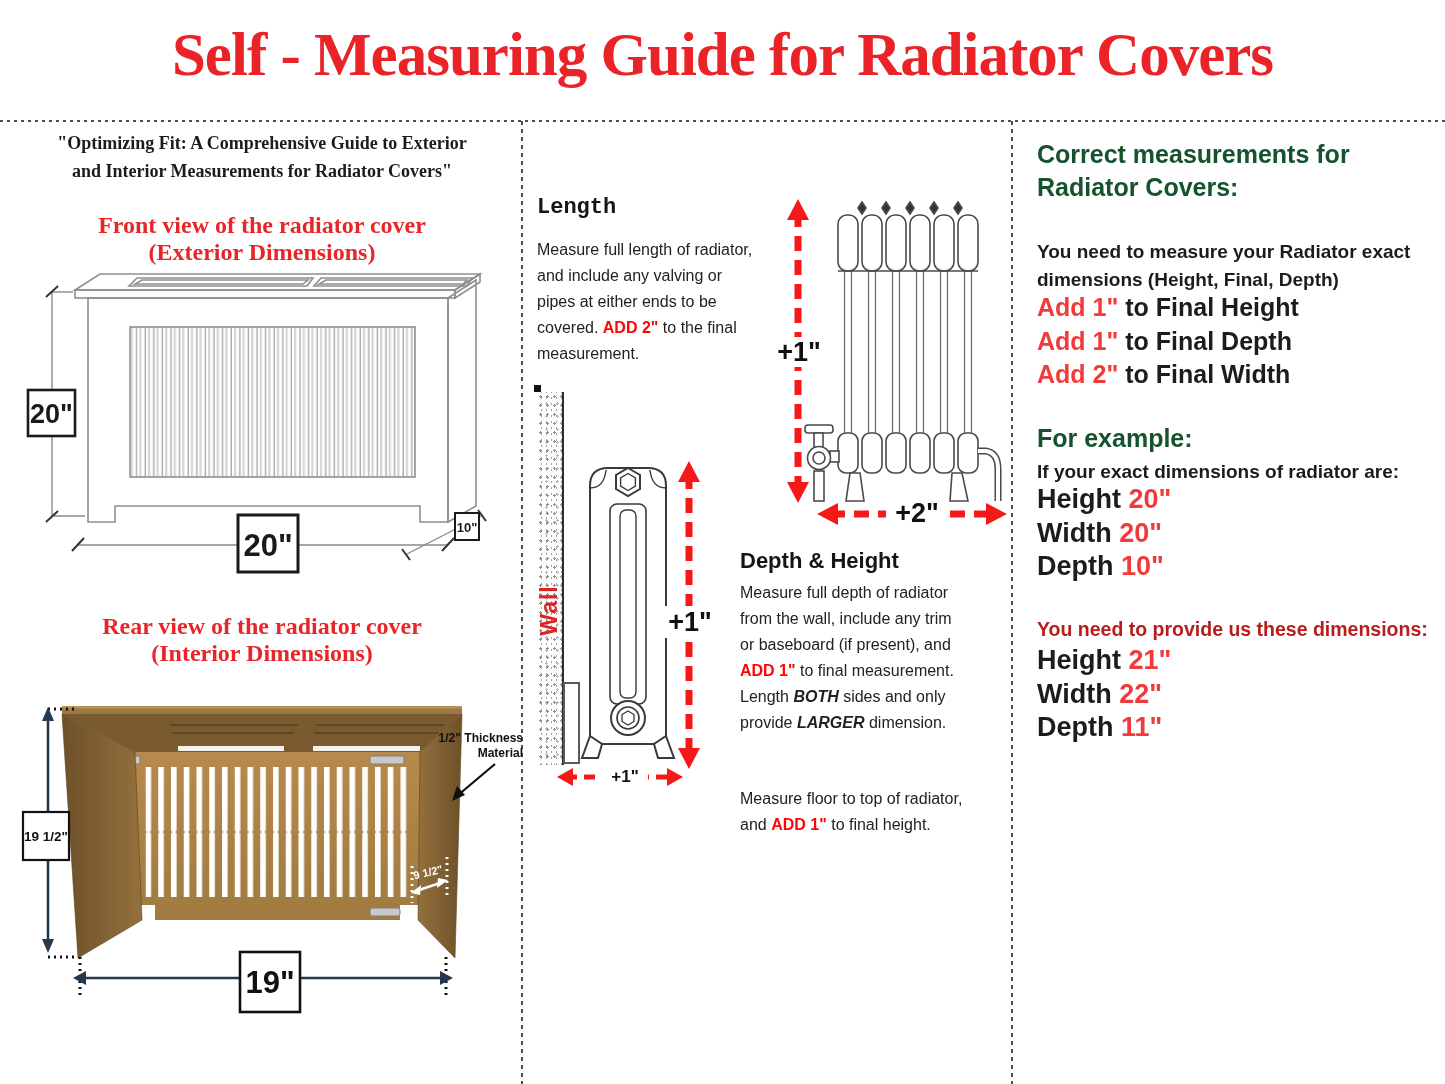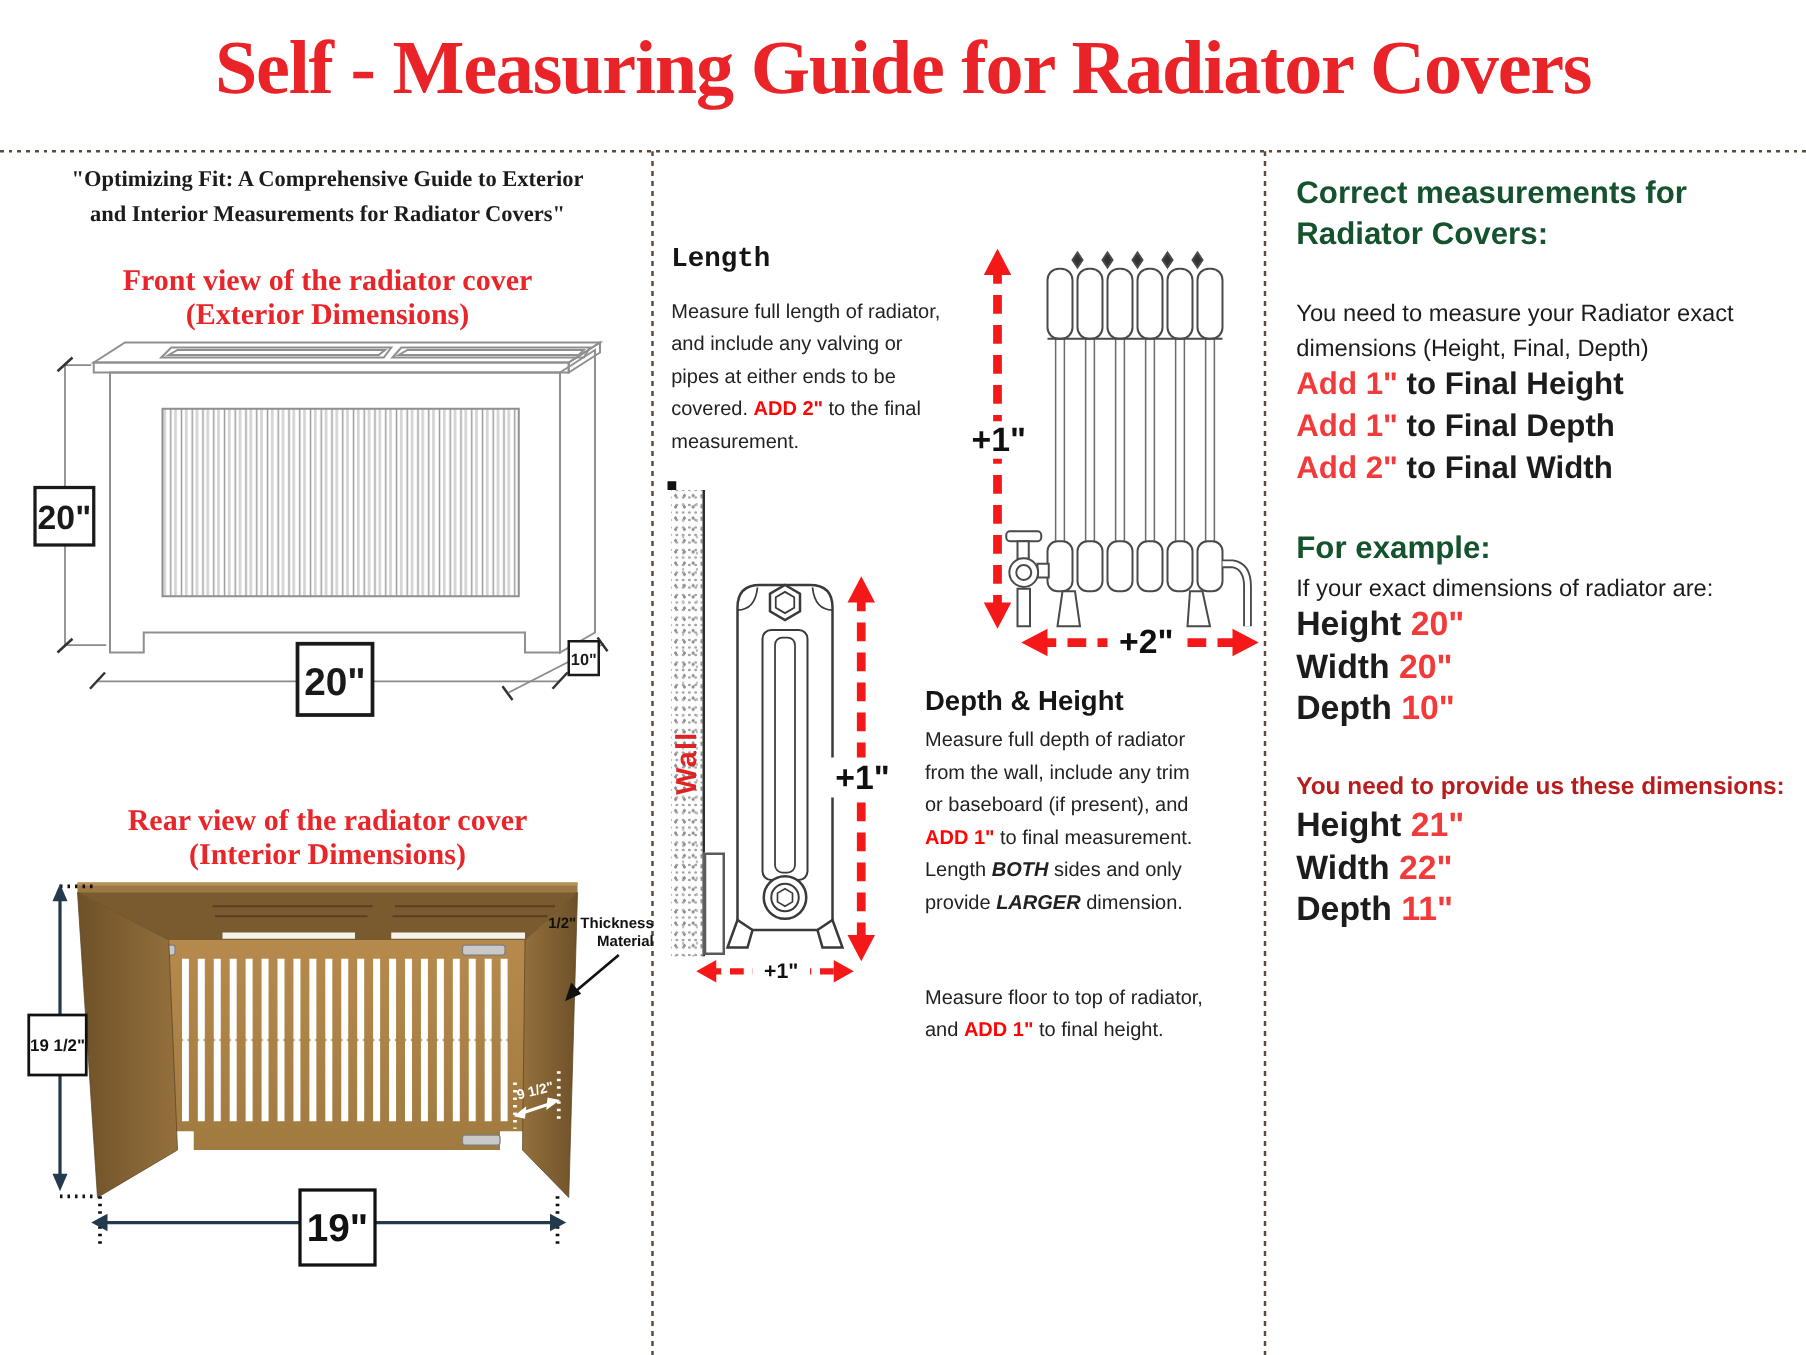--- a/index.html
+++ b/index.html
@@ -37,21 +37,21 @@
                       radial-gradient(#a3a3a3 0.8px,transparent 1px);
      background-size:7px 9px,11px 13px,5px 6px;background-position:0 0,4px 5px,2px 3px;}
   .baseboard{background:#fff;border:2px solid #5a5a5a;}
   .walldot{background:#111;}
   .wall-label{color:#e02222;font-weight:700;font-size:23px;letter-spacing:1px;
               transform:rotate(-90deg);transform-origin:center;}
 
   
   .rc{left:1037px;color:#1c1c1c;}
   .rc-h{font-weight:700;font-size:25px;line-height:33px;color:#14532d;}
-  .rc-b{font-weight:400;font-size:19px;line-height:28px;}
+  .rc-b{font-weight:700;font-size:19px;line-height:28px;}
   .rc-rule{font-weight:700;font-size:25px;line-height:33.5px;}
   .rc-dim{font-weight:700;font-size:27px;line-height:33.5px;}
   .rc-red{color:#f23a3a;}
   .rc-sub{font-weight:700;font-size:19.5px;color:#b91c1c;}
 
   svg text{font-family:"Liberation Sans",sans-serif;}
 </style>
 </head>
 <body>
 
@@ -116,21 +116,21 @@
     </g>
     <g>
       <line x1="392" y1="288" x2="468" y2="249" stroke="#8a8a8a" stroke-width="1.4"></line>
       <line x1="387" y1="283" x2="395" y2="294" stroke="#333" stroke-width="2"></line>
       <line x1="463" y1="244" x2="471" y2="255" stroke="#333" stroke-width="2"></line>
       <rect x="440" y="247" width="24" height="27" fill="#fff" stroke="#1a1a1a" stroke-width="2"></rect>
       <text x="452" y="266" text-anchor="middle" font-size="13" font-weight="700" fill="#1a1a1a">10"</text>
     </g>
   </svg>
 
-  <div class="abs serif redhead" style="top:644px;font-family:Liberation Serif, serif;">
+  <div class="abs serif redhead" style="top:613px;font-family:Liberation Serif, serif;">
     <div>Rear view of the radiator cover</div>
     <div>(Interior Dimensions)</div>
   </div>
 
   <svg class="abs" style="left:18px;top:700px;" width="510" height="322" viewBox="0 0 510 322">
     <defs>
       <linearGradient id="gl" x1="0" y1="0" x2="1" y2="0">
         <stop offset="0" stop-color="#6e5129"></stop>
           <stop offset="1" stop-color="#94703c"></stop>
       </linearGradient>

